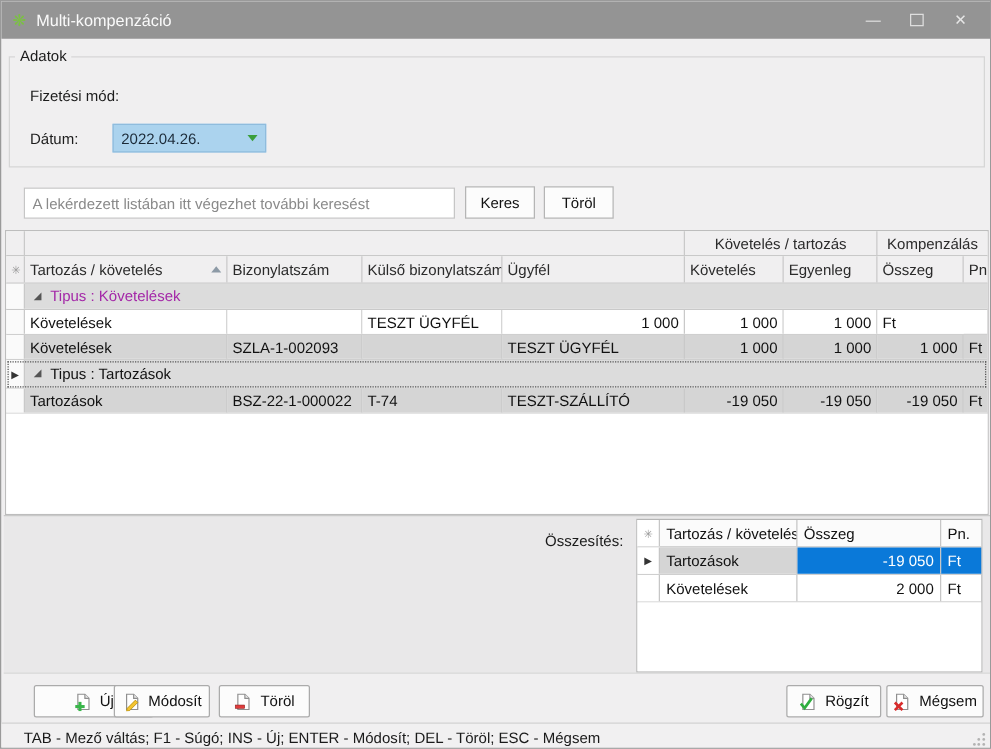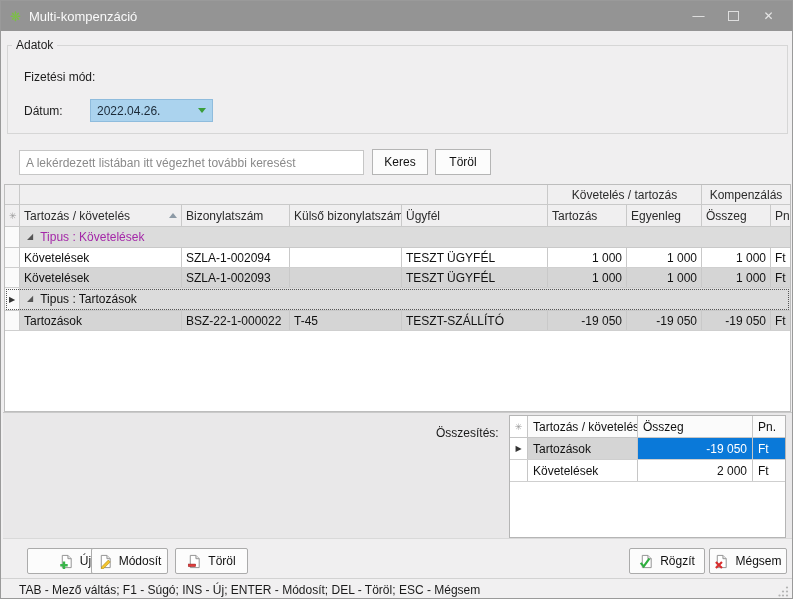--- a/index.html
+++ b/index.html
@@ -118,38 +118,37 @@
       <div class="h-cell">
           <span class="asterisk">✳</span>
         </div>
       <div class="h-cell">
           <span>Tartozás / követelés</span>
           <span class="sort-arrow"></span>
         </div>
       <div class="h-cell">Bizonylatszám</div>
       <div class="h-cell">Külső bizonylatszám</div>
       <div class="h-cell">Ügyfél</div>
-      <div class="h-cell">Tartozás</div>
+      <div class="h-cell">Követelés</div>
       <div class="h-cell">Egyenleg</div>
       <div class="h-cell">Összeg</div>
       <div class="h-cell">Pn.</div>
     </div>
 
     <div class="group-row">
       <div class="ind-cell"></div>
       <div class="group-content">
         <span class="expand-glyph">◢</span>
         <span class="group-label-purple">Tipus : Követelések</span>
       </div>
     </div>
 
     <div class="cols data-row row-white">
       <div class="ind-cell"></div>
       <div class="d-cell">Követelések</div>
-      <div class="d-cell">SZLA-1-002094</div>
       <div class="d-cell"></div>
       <div class="d-cell">TESZT ÜGYFÉL</div>
       <div class="d-cell num">1 000</div>
       <div class="d-cell num">1 000</div>
       <div class="d-cell num">1 000</div>
       <div class="d-cell">Ft</div>
     </div>
 
     <div class="cols data-row row-gray">
       <div class="ind-cell"></div>
@@ -170,21 +169,21 @@
       <div class="group-content">
         <span class="expand-glyph">◢</span>
         <span class="group-label-black">Tipus : Tartozások</span>
       </div>
     </div>
 
     <div class="cols data-row row-gray">
       <div class="ind-cell"></div>
       <div class="d-cell">Tartozások</div>
       <div class="d-cell">BSZ-22-1-000022</div>
-      <div class="d-cell">T-45</div>
+      <div class="d-cell">T-74</div>
       <div class="d-cell">TESZT-SZÁLLÍTÓ</div>
       <div class="d-cell num">-19 050</div>
       <div class="d-cell num">-19 050</div>
       <div class="d-cell num">-19 050</div>
       <div class="d-cell">Ft</div>
     </div>
 
     <div class="grid-filler"></div>
   </div>
 

